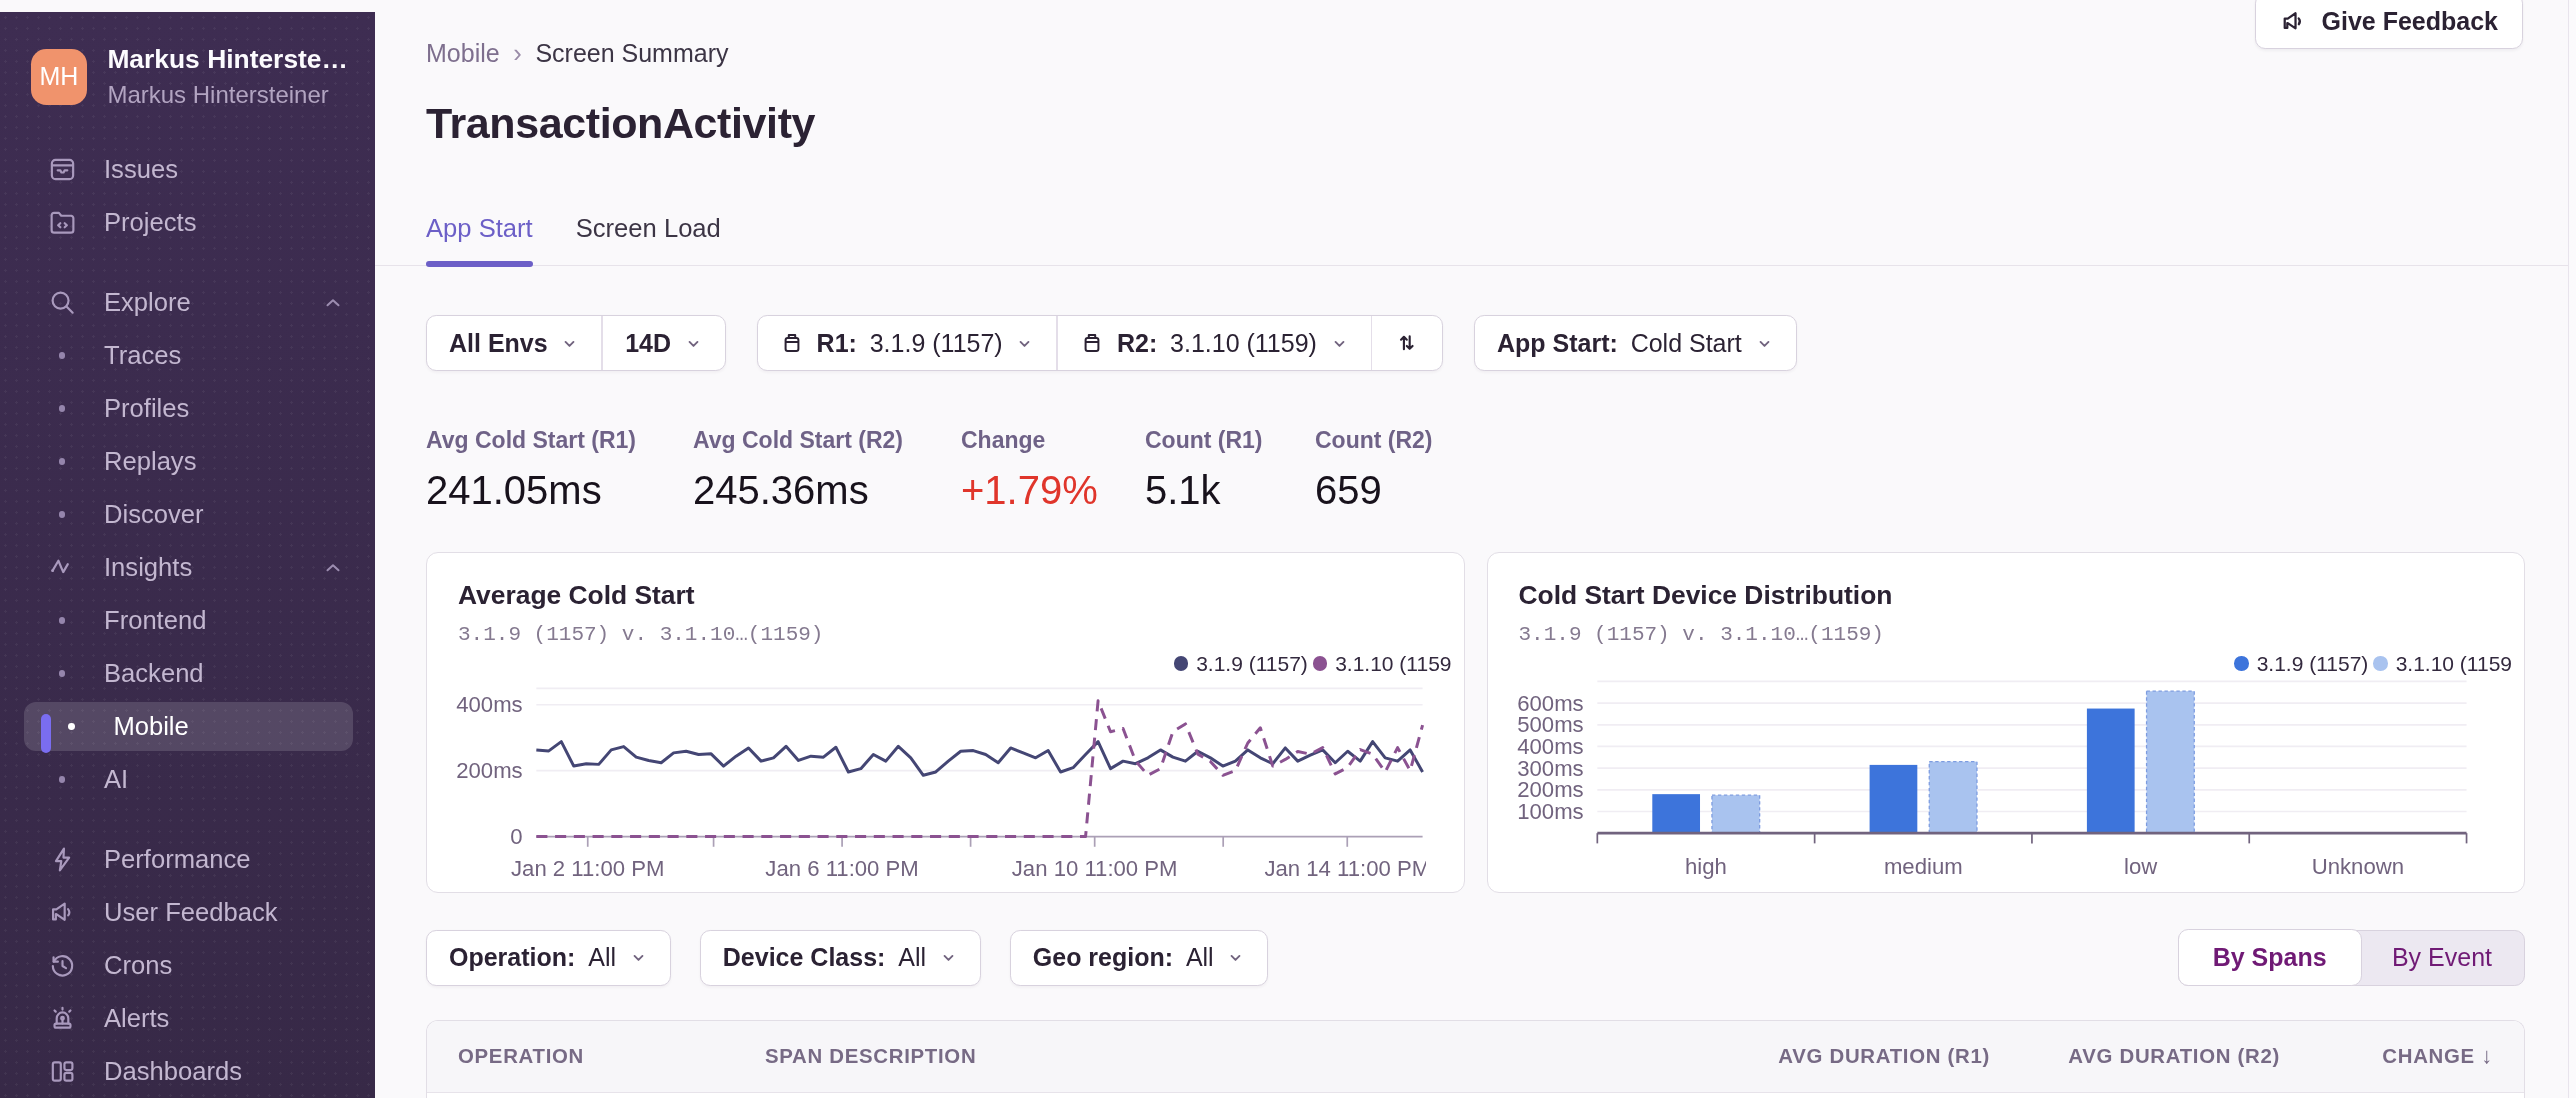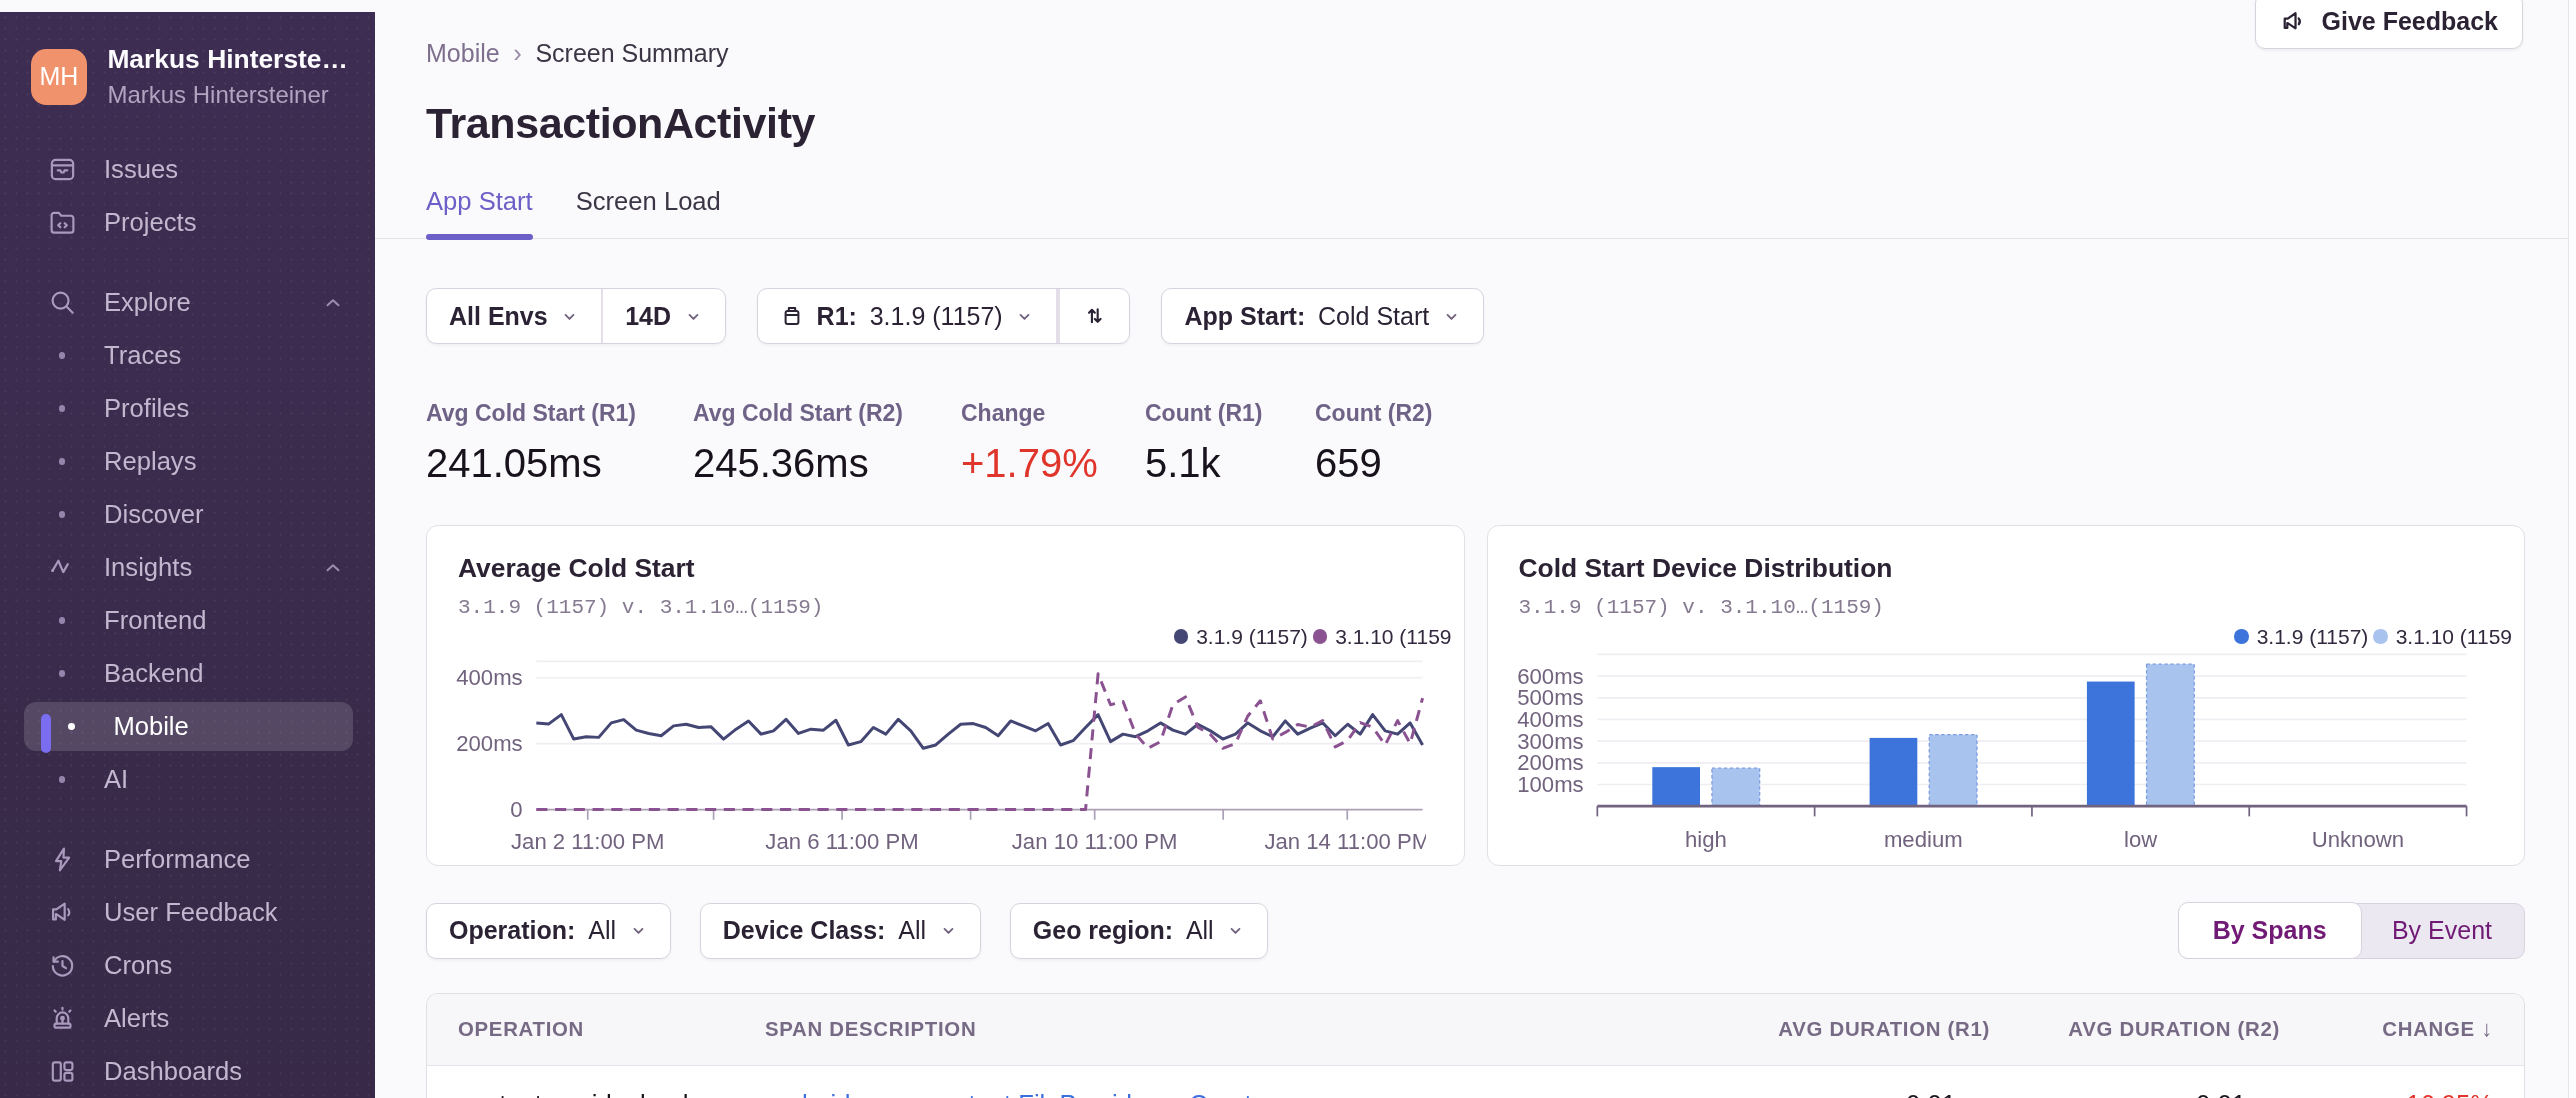--- a/index.html
+++ b/index.html
@@ -45,21 +45,21 @@
   .topbar{ padding:39px 51px 0 51px; position:relative; }
   .breadcrumb{ display:flex; align-items:center; gap:13.6px; font-size:25px; }
   .crumb-root{ color:#7E6F8E; }
   .crumb-sep{ color:#9A8CA8; font-size:25.6px; }
   .crumb-current{ color:#3C3545; }
   .page-title{ margin:31px 0 0 0; font-size:43px; font-weight:bold; color:#2B2233; letter-spacing:-0.4px; }
   .feedback-btn{ position:absolute; right:53px; top:-6.8px; height:56px; background:#FFFFFF;
     border:1.7px solid #D8D2DE; border-radius:10.2px; display:flex; align-items:center; gap:14.5px;
     padding:0 24px; font-size:25px; font-weight:bold; color:#2B2233; cursor:pointer;
     box-shadow:0 1.7px 2.6px rgba(40,30,55,0.05); }
-  .tabs{ display:flex; gap:43px; padding:0 51px; margin-top:39px; border-bottom:1.7px solid #E7E3EA; }
+  .tabs{ display:flex; gap:43px; padding:0 51px; margin-top:66px; border-bottom:1.7px solid #E7E3EA; }
   .tab{ font-size:25.6px; padding-bottom:22px; color:#3C3545; position:relative; cursor:pointer;}
   .tab.active{ color:#6C5FC7; }
   .tab.active::after{ content:""; position:absolute; left:0; right:0; bottom:-1.7px; height:6px;
     background:#6C5FC7; border-radius:3.4px; }
   .content{ padding:49px 51px 0 51px; }
   
   .filter-row{ display:flex; gap:31px; align-items:center; }
   .ctl-group{ display:flex; align-items:stretch; background:#FFFFFF; border:1.7px solid #D8D2DE;
     border-radius:10.2px; height:56px; box-shadow:0 1.7px 2.6px rgba(40,30,55,0.04); }
   .ctl{ display:flex; align-items:center; gap:12.8px; padding:0 22px; font-size:25px; cursor:pointer; }
@@ -342,20 +342,36 @@
             </span>
           <span class="lab">R1:</span>
           <span class="val">3.1.9 (1157)</span>
           <span class="chev-dn">
               <svg class="icon" width="19" height="19" viewBox="0 0 24 24" fill="none" stroke="currentColor" stroke-width="2.4" stroke-linecap="round" stroke-linejoin="round">
                 <path d="M7 10l5 5 5-5"></path>
               </svg>
             </span>
         </div>
         <div class="vdiv"></div>
+        <div class="ctl">
+          <span class="rel-icon">
+              <svg class="icon" width="24" height="24" viewBox="0 0 24 24" fill="none" stroke="currentColor" stroke-width="2" stroke-linejoin="round">
+                <path d="M8.8 7V4h6.4v3"></path>
+                <rect x="5.6" y="7" width="12.8" height="13" rx="2"></rect>
+                <path d="M5.6 11h12.8"></path>
+              </svg>
+            </span>
+          <span class="lab">R2:</span>
+          <span class="val">3.1.10 (1159)</span>
+          <span class="chev-dn">
+              <svg class="icon" width="19" height="19" viewBox="0 0 24 24" fill="none" stroke="currentColor" stroke-width="2.4" stroke-linecap="round" stroke-linejoin="round">
+                <path d="M7 10l5 5 5-5"></path>
+              </svg>
+            </span>
+        </div>
         <div class="vdiv"></div>
         <div class="ctl">
           <span style="display:flex;color:#2B2233;">
             <svg class="icon" width="25.6" height="25.6" viewBox="0 0 24 24" fill="none" stroke="currentColor" stroke-width="2" stroke-linecap="round" stroke-linejoin="round">
                 <path d="M9.3 18V6.4M9.3 6.4 6.6 9.1M9.3 6.4l2.7 2.7"></path>
                 <path d="M14.7 6v11.6M14.7 17.6l-2.7-2.7M14.7 17.6l2.7-2.7"></path>
               </svg>
           </span>
         </div>
       </div>

